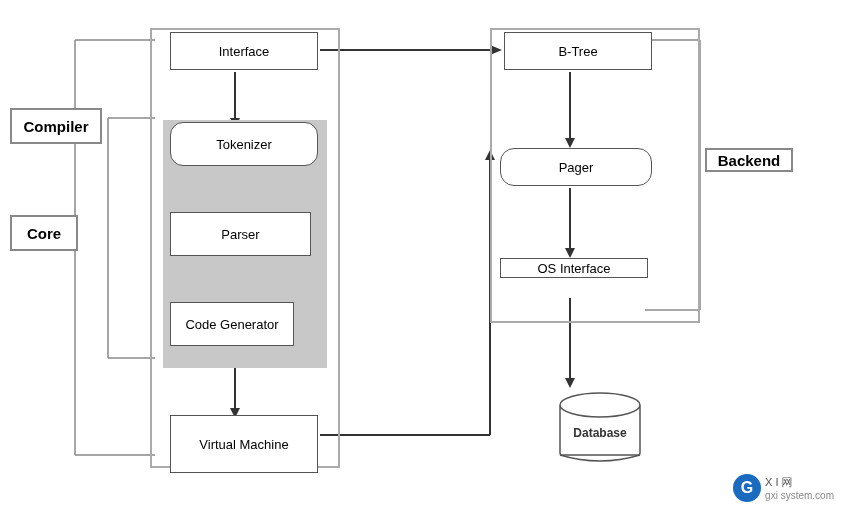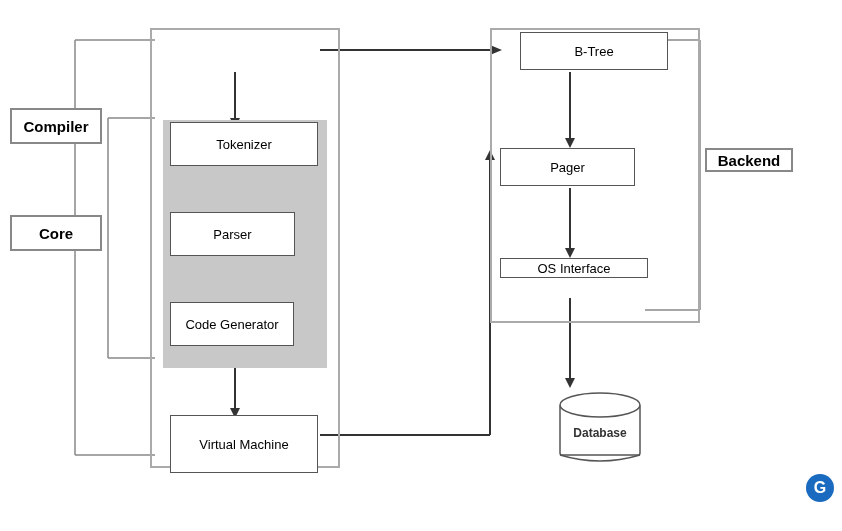--- a/index.html
+++ b/index.html
@@ -140,44 +140,47 @@
     <line x1="700" y1="40" x2="645" y2="40" stroke="#888" stroke-width="1.5"></line>
     <line x1="700" y1="40" x2="700" y2="310" stroke="#888" stroke-width="1.5"></line>
     <line x1="700" y1="310" x2="645" y2="310" stroke="#888" stroke-width="1.5"></line>
 
   </svg>
 
   <div class="outer-box" style="left:150px; top:28px; width:190px; height:440px; border-color:#aaa;"></div>
 
   <div class="compiler-group" style="left:163px; top:120px; width:164px; height:248px; background:#c8c8c8;"></div>
 
-
-  <div class="box" style="left:170px; top:122px; width:148px; height:44px;">
+  <div class="box" style="left:170px; top:32px; width:148px; height:38px;">
+    <span>Interface</span>
+  </div>
+
+  <div class="box" style="left:170px; top:122px; width:148px; height:44px;border-radius:13px;">
     <span>Tokenizer</span>
   </div>
 
-  <div class="box" style="left:170px; top:212px; width:125px; height:44px;">
+  <div class="box" style="left:170px; top:212px; width:141px; height:44px;">
     <span>Parser</span>
   </div>
 
   <div class="box" style="left:170px; top:302px; width:124px; height:44px;">
     <span>Code Generator</span>
   </div>
 
   <div class="box" style="left:170px; top:415px; width:148px; height:58px;">
     <span>Virtual Machine</span>
   </div>
 
   <div class="outer-box" style="left:490px; top:28px; width:210px; height:295px; border-color:#aaa;"></div>
 
-  <div class="box" style="left:520px; top:32px; width:148px; height:38px;">
+  <div class="box" style="left:504px; top:32px; width:148px; height:38px;">
     <span>B-Tree</span>
   </div>
 
-  <div class="box" style="left:500px; top:148px; width:135px; height:38px;">
+  <div class="box" style="left:500px; top:148px; width:152px; height:38px;border-radius:14px;">
     <span>Pager</span>
   </div>
 
   <div class="box" style="left:500px; top:258px; width:148px; height:20px;">
     <span>OS Interface</span>
   </div>
 
   <div style="position:absolute; left:556px; top:385px; width:88px; height:80px;font-weight:bold;">
     <svg width="88" height="80" viewBox="0 0 88 80">
 
@@ -188,27 +191,31 @@
       <path d="M4,70 Q44,82 84,70" fill="none" stroke="#555" stroke-width="1.5"></path>
 
       <text x="44" y="52" text-anchor="middle" font-size="12" font-family="Arial" fill="#333">Database</text>
     </svg>
   </div>
 
   <div class="label-box" style="left:10px; top:108px; width:92px; height:36px;">
     <span>Compiler</span>
   </div>
 
-  <div class="label-box" style="left:10px; top:215px; width:92px; height:36px;">
+  <div class="label-box" style="left:10px; top:215px; width:68px; height:36px;">
     <span>Core</span>
   </div>
 
   <div class="label-box" style="left:705px; top:148px; width:88px; height:24px;">
     <span>Backend</span>
   </div>
 
   <div class="watermark">
     <div class="watermark-g">
       <span>G</span>
     </div>
+    <div class="watermark-text">
+      <div>X I 网</div>
+      <div style="font-size:10px; color:#888;">gxi system.com</div>
+    </div>
   </div>
 
 </div>
 
 </body></html>

